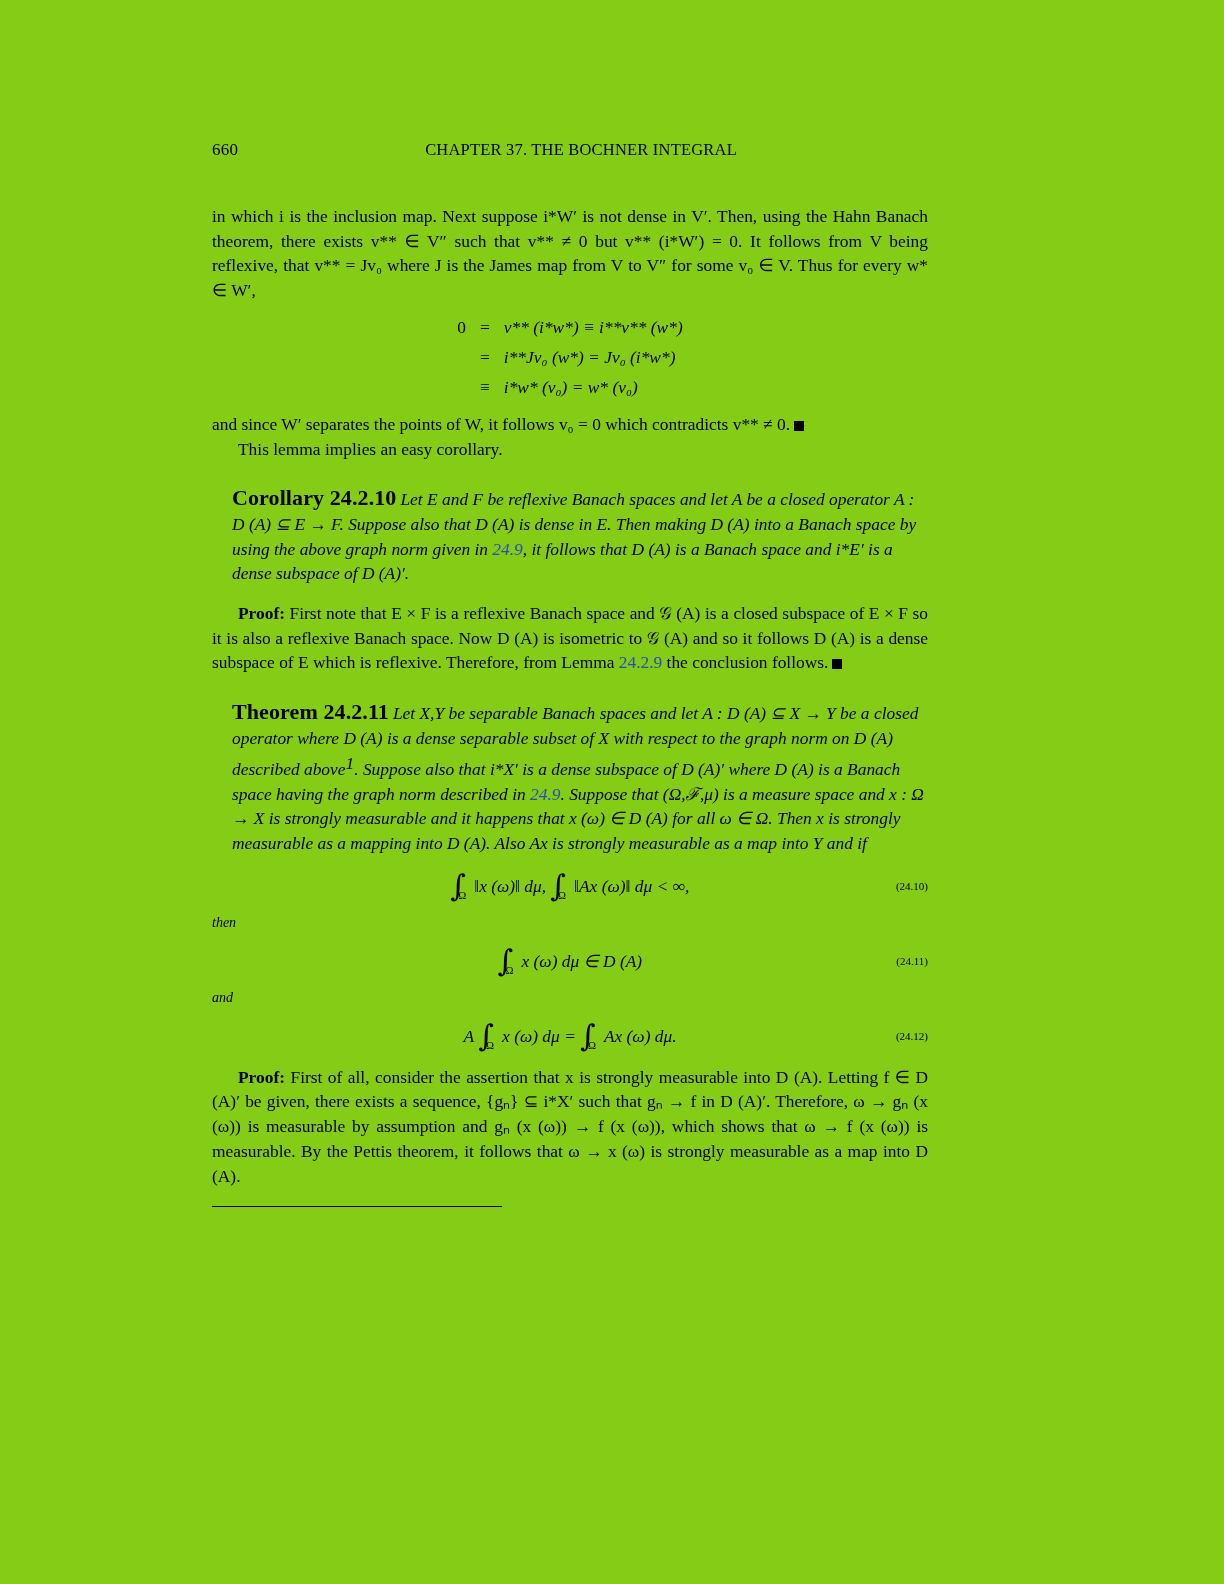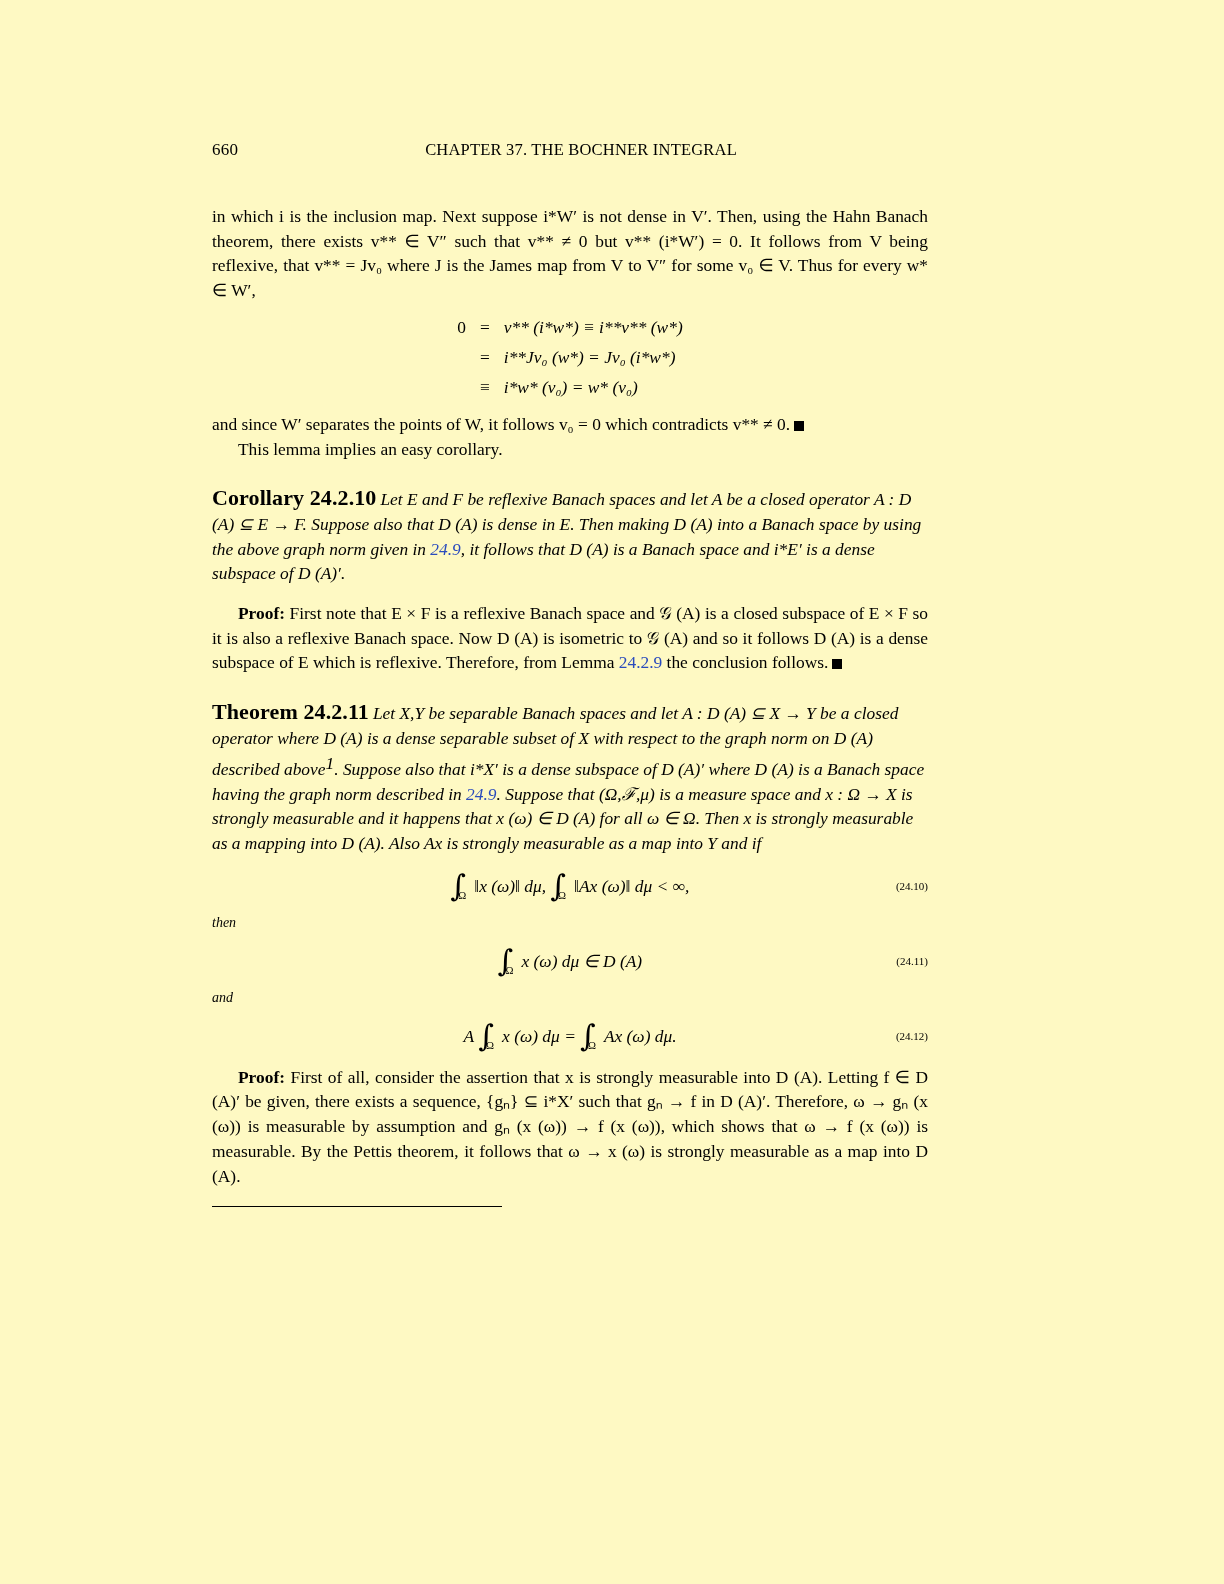--- a/index.html
+++ b/index.html
@@ -13,21 +13,21 @@
     font-family: "Liberation Serif", serif;
     color: #000000;
     position: relative;
     overflow: hidden;
   }
   .page {
     position: absolute;
     top: 0; left: 0;
     width: 1224px;
     height: 1584px;
-    background: #fef9c3;
+    background: #84cc16;
   }
   .content {
     position: absolute;
     left: 212px;
     top: 140px;
     width: 716px;
   }
   .header-row {
     display: flex;
     align-items: baseline;
@@ -76,21 +76,21 @@
     font-weight: bold;
     display: inline;
     letter-spacing: 0.1px;
   }
   .thmbody {
     font-style: italic;
     font-size: 17.4px;
     line-height: 1.42;
     text-align: justify;
   }
-  .blk { margin-top: 24px; }
+  .blk { margin-top: 24px; margin-left: 20px; }
   .proofhead { font-weight: bold; }
   .eod {
     display: inline-block;
     width: 10px; height: 10px;
     background: #000;
     vertical-align: -1px;
     margin-left: 4px;
   }
   .displayeq {
     position: relative;

